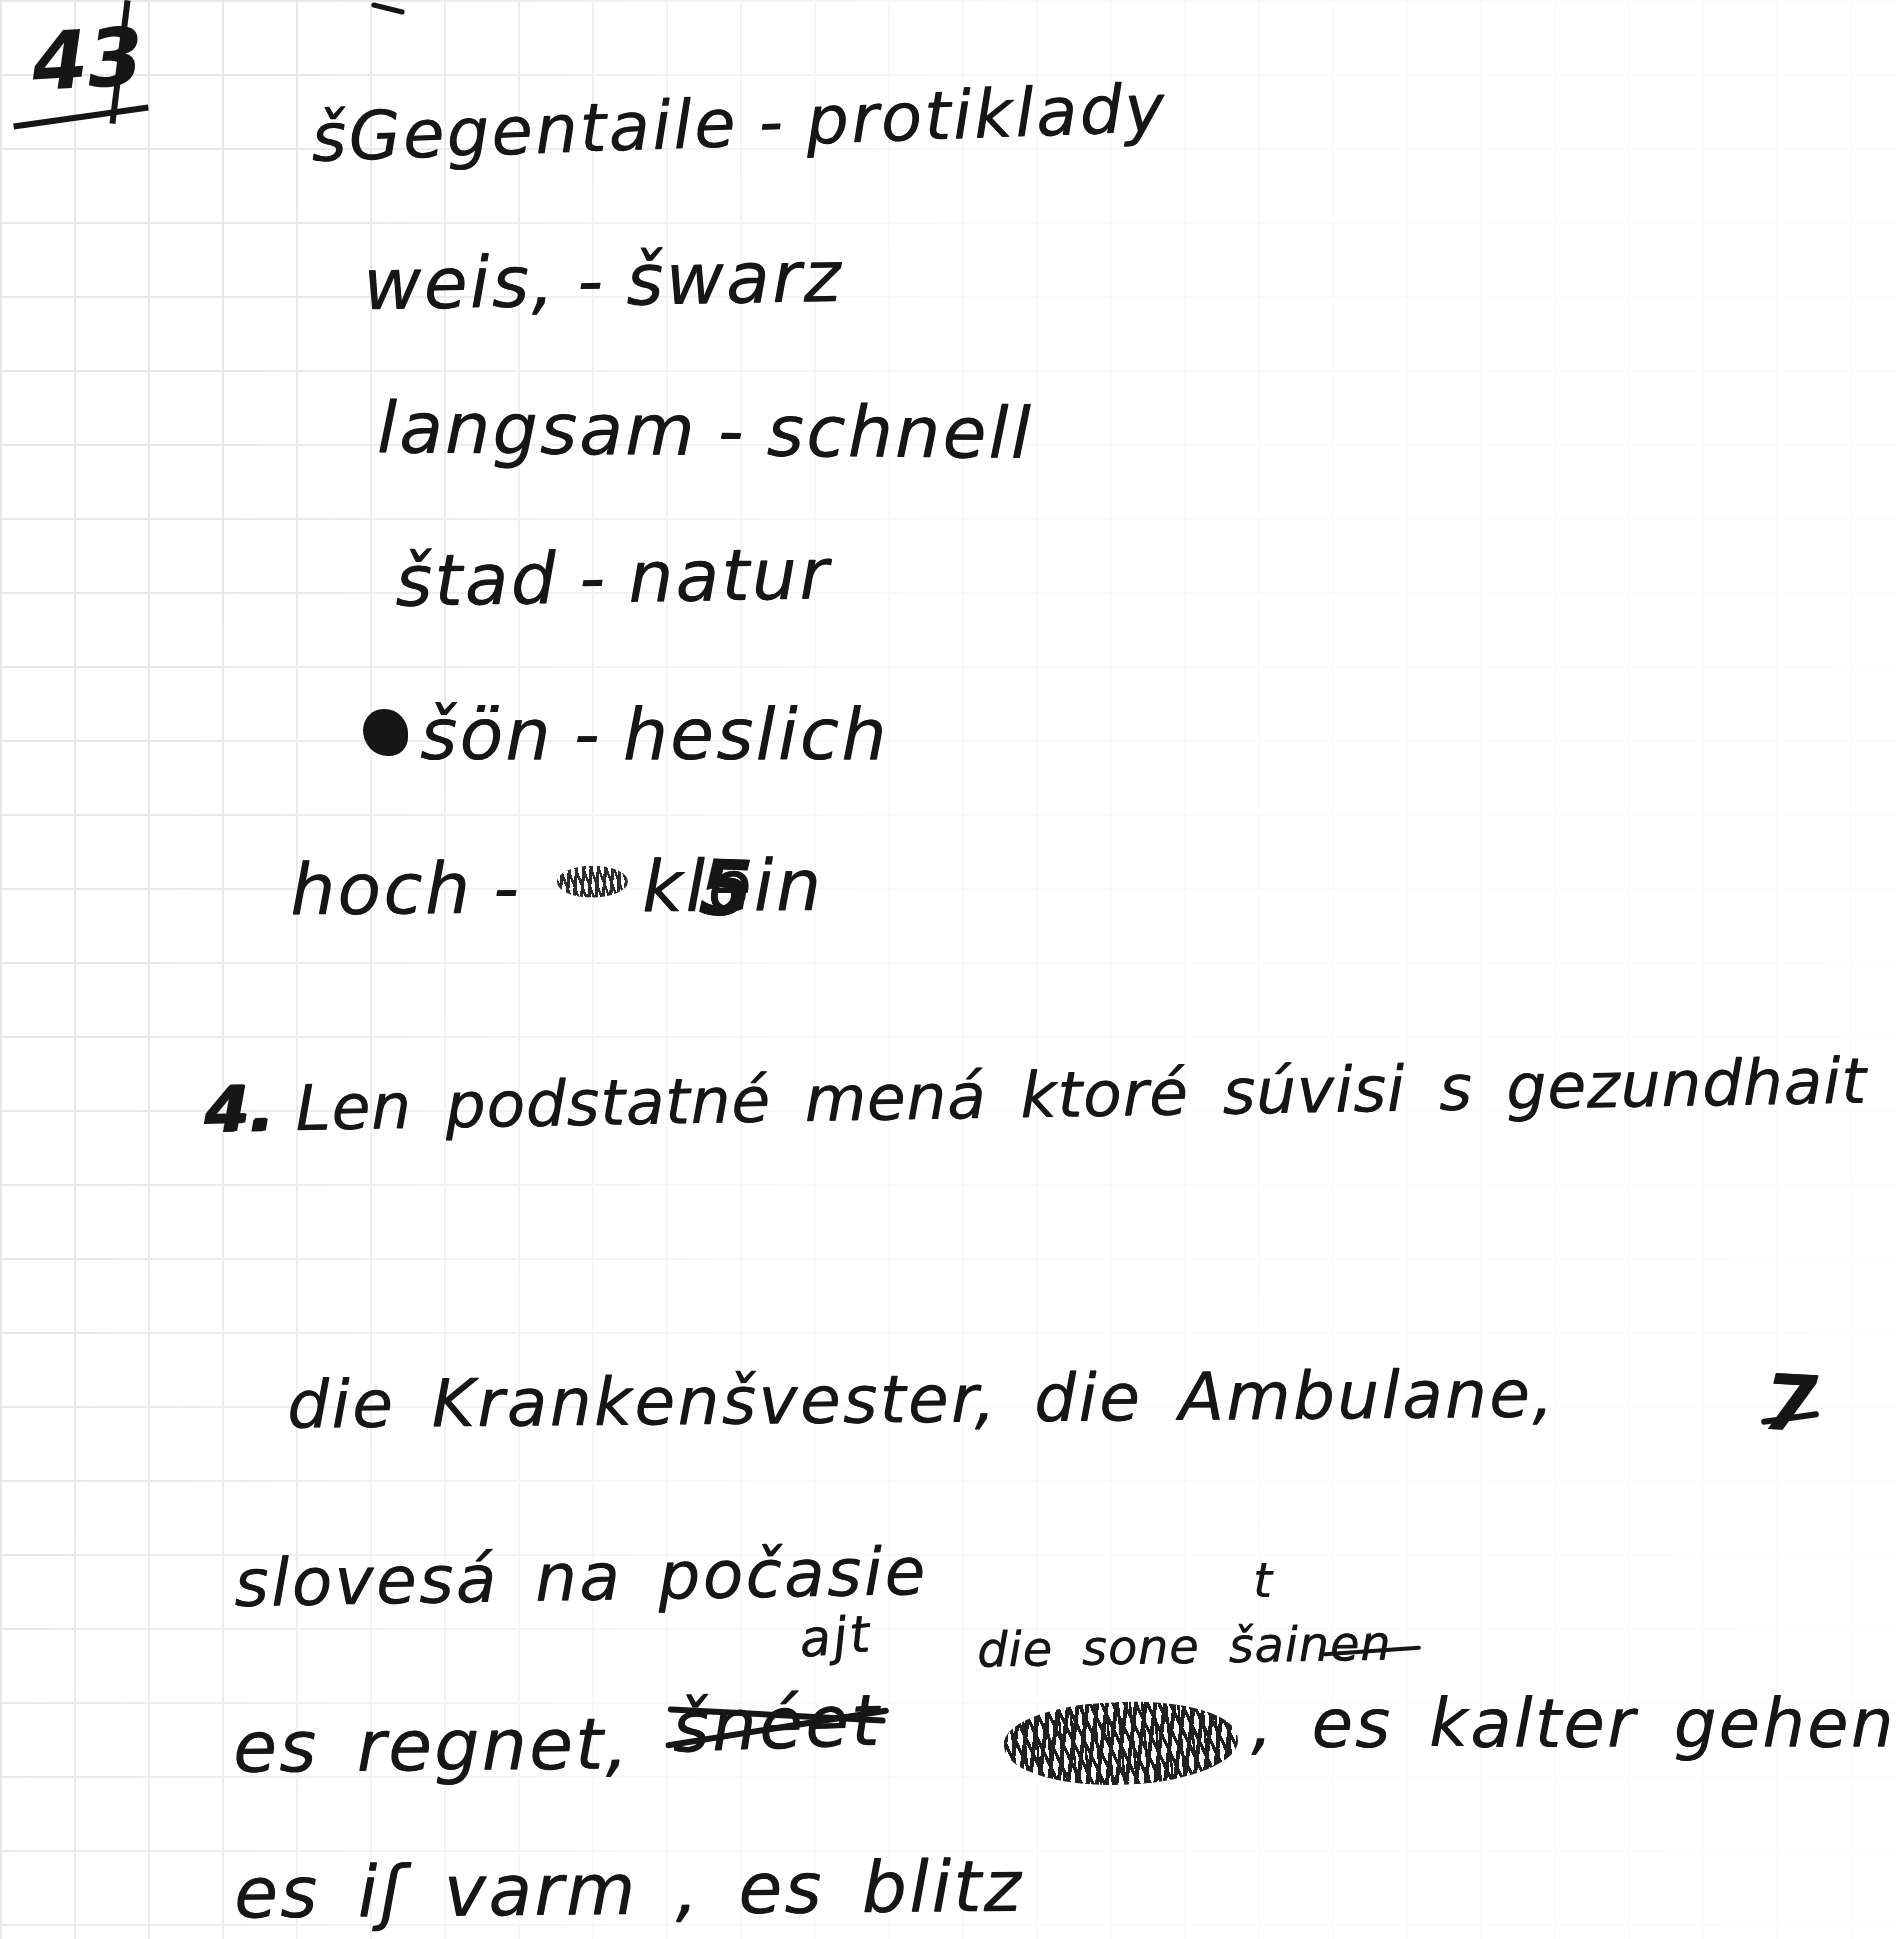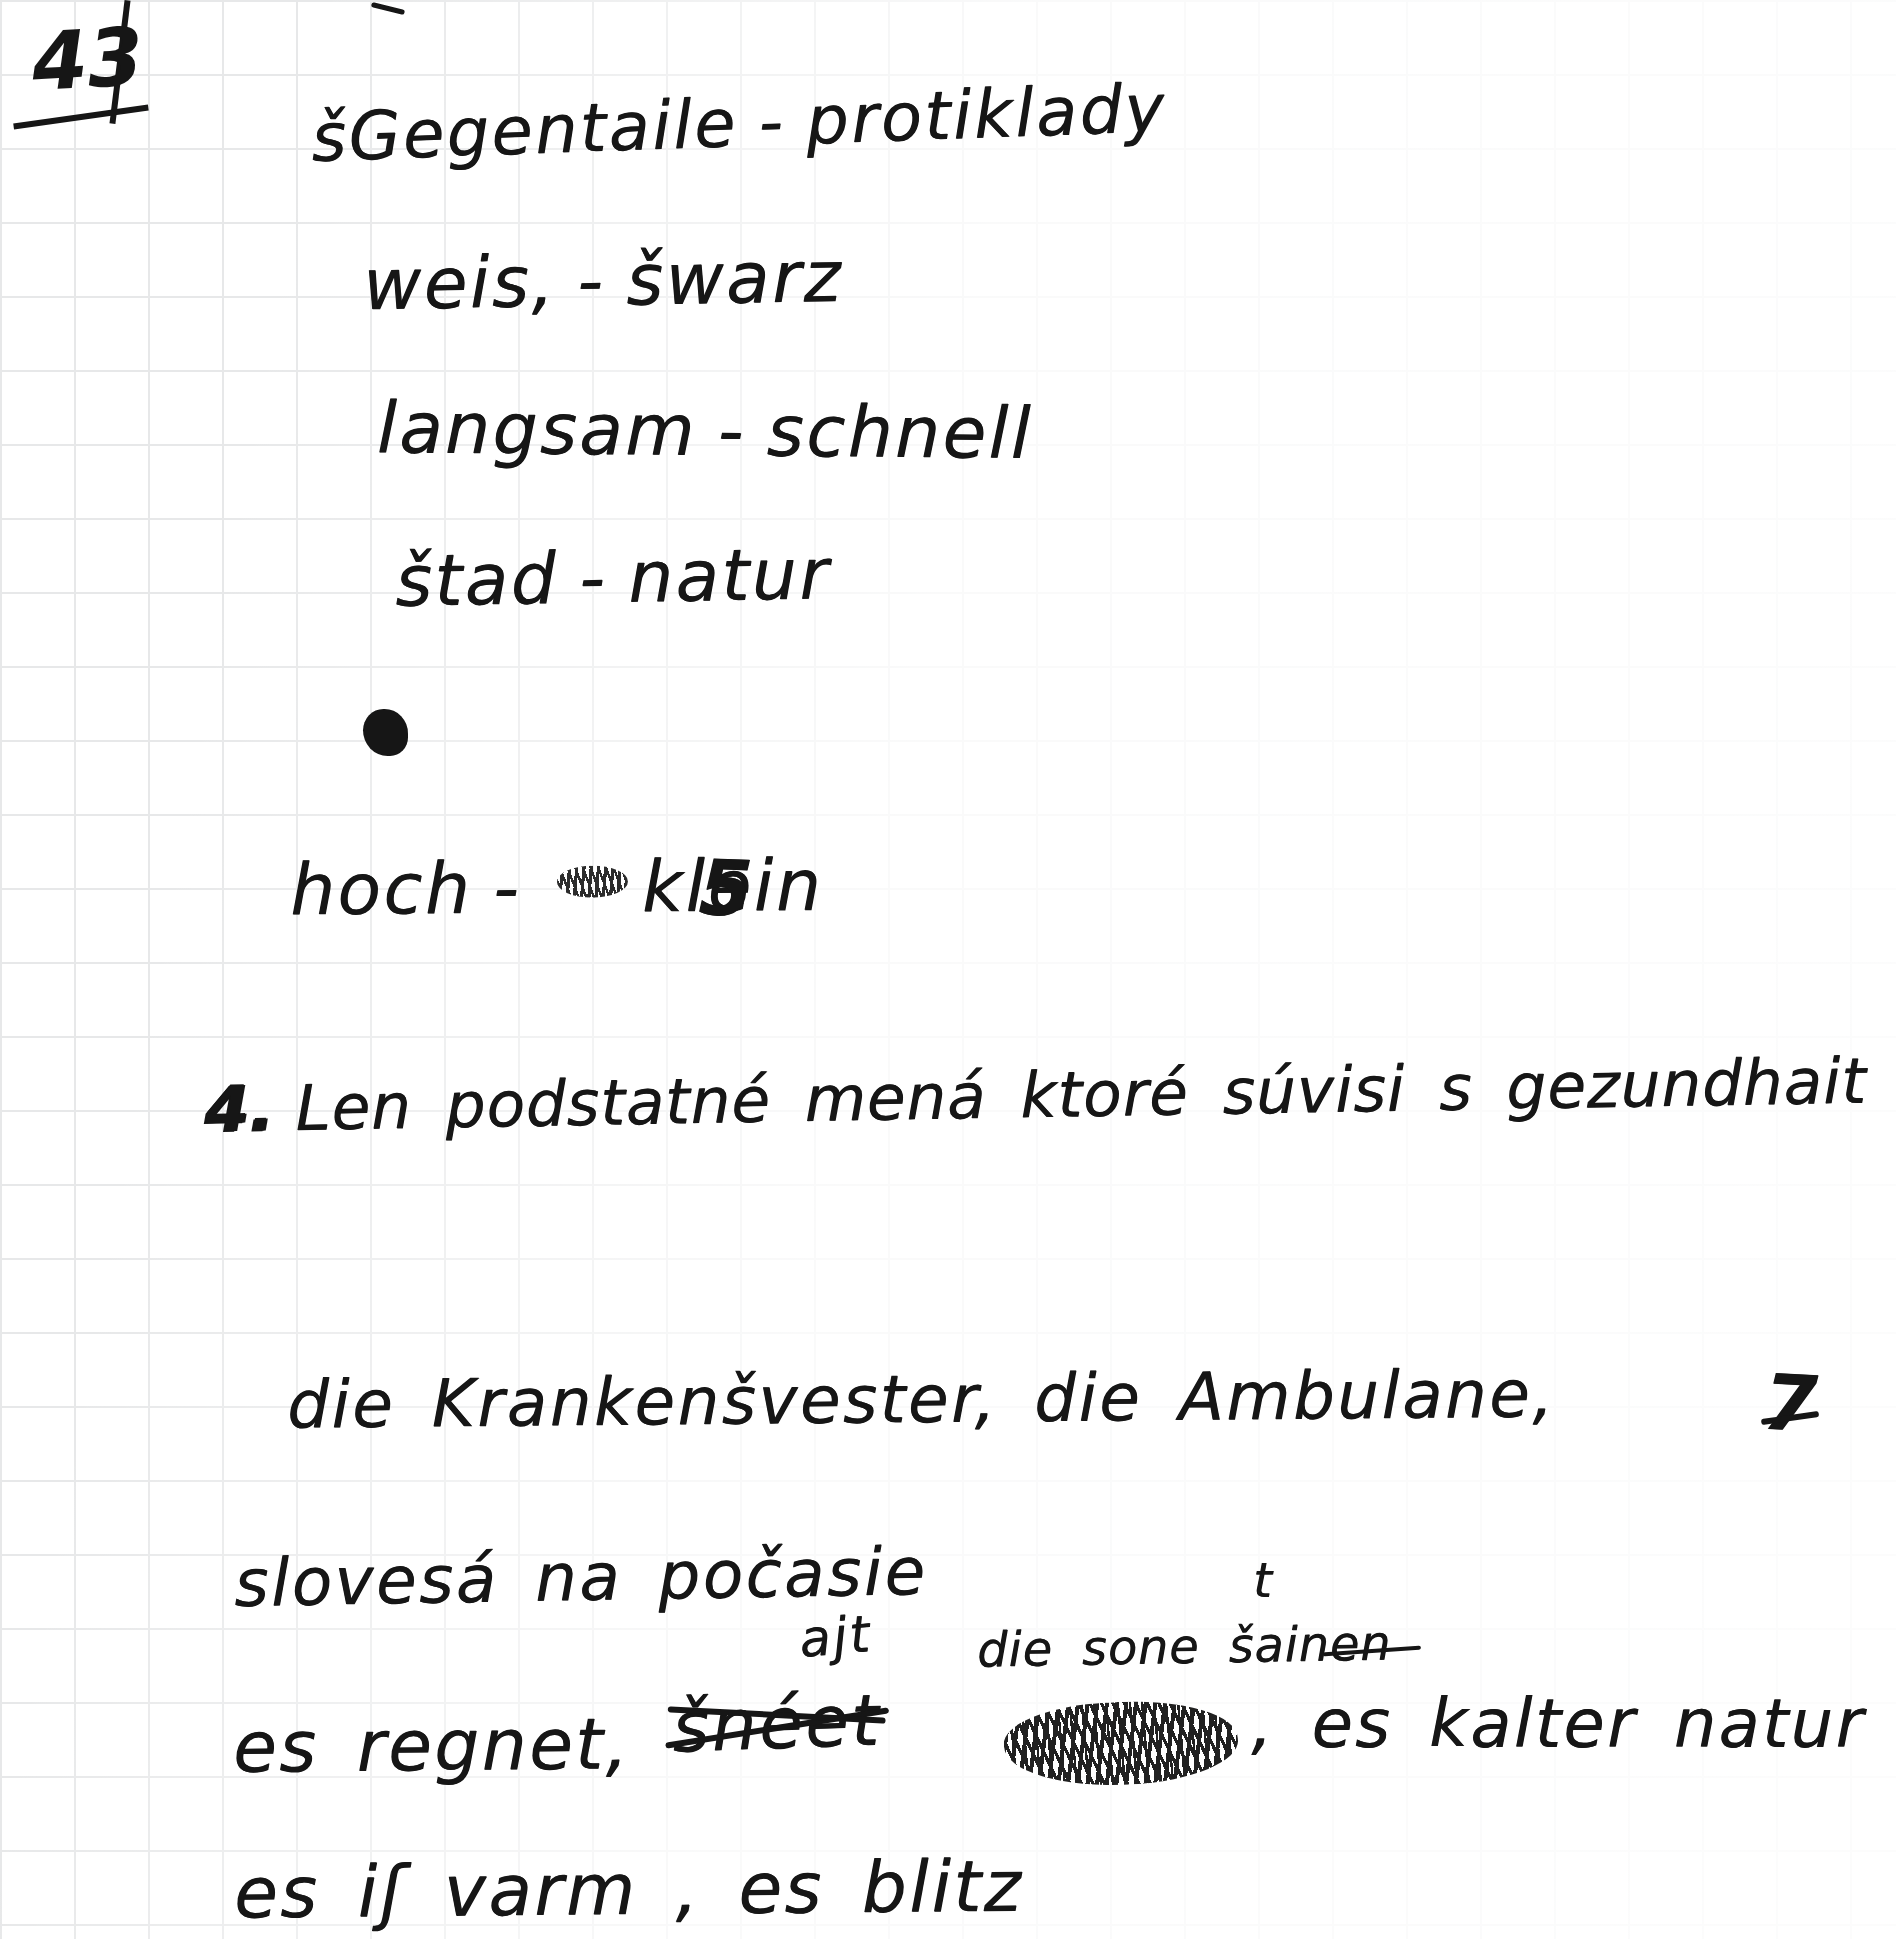--- a/index.html
+++ b/index.html
@@ -85,20 +85,23 @@
 
   <div class="hw fs88" style="left:377px;top:395px;transform:rotate(.5deg);">
     <span>langsam</span><span class="sep">-</span><span>schnell</span>
   </div>
 
   <div class="hw fs88" style="left:395px;top:542px;transform:rotate(-1deg);">
     <span>štad</span><span class="sep">-</span><span>natur</span>
   </div>
 
   <div class="blot" style="left:363px;top:709px;width:45px;height:47px;"></div>
+  <div class="hw fs88" style="left:420px;top:699px;transform:rotate(0deg);">
+    <span>šön</span><span class="sep">-</span><span>heslich</span>
+  </div>
 
   <div class="hw fs88" style="left:290px;top:852px;transform:rotate(-.5deg);">
     <span>hoch</span><span class="sep">-</span><span class="smallscribble"></span><span>klein</span>
   </div>
 
   <div class="hw score" style="left:699px;top:850px;transform:rotate(2deg);">5</div>
 
   
   <div class="hw fs78" style="left:205px;top:1064px;transform:rotate(-1deg);">
     <span class="tasknum">4.</span><span>Len podstatné mená ktoré súvisi s gezundhait</span>
@@ -122,18 +125,18 @@
   <div class="hw fs88" style="left:233px;top:1710px;transform:rotate(-.5deg);">es regnet,</div>
 
   <div class="hw fs88 struckword" style="left:672px;top:1688px;transform:rotate(-2deg);">
     <span>šnéet</span>
     <span class="bar" style="left:-4%;top:52%;width:108%;transform:rotate(-7deg);"></span>
     <span class="bar" style="left:-2%;top:34%;width:104%;transform:rotate(5deg);"></span>
   </div>
 
   <div class="scribble" style="left:1004px;top:1702px;width:234px;height:83px;transform:rotate(-3deg);"></div>
 
-  <div class="hw fs84" style="left:1251px;top:1691px;transform:rotate(0deg);">, es kalter natur</div>
+  <div class="hw fs84" style="left:1251px;top:1691px;transform:rotate(0deg);">, es kalter gehen</div>
 
   <div class="hw fs88" style="left:234px;top:1854px;transform:rotate(-.5deg);">es iʃ varm , es blitz</div>
 
 </div>
 
 
 </body></html>

